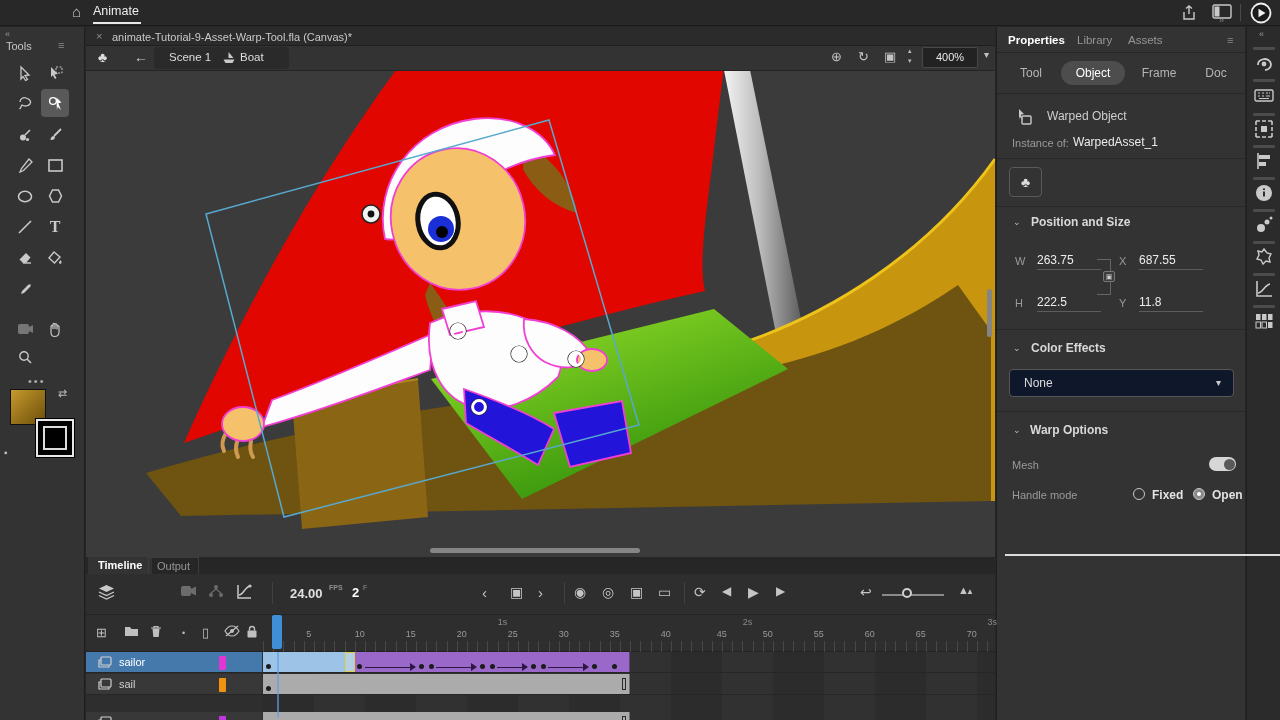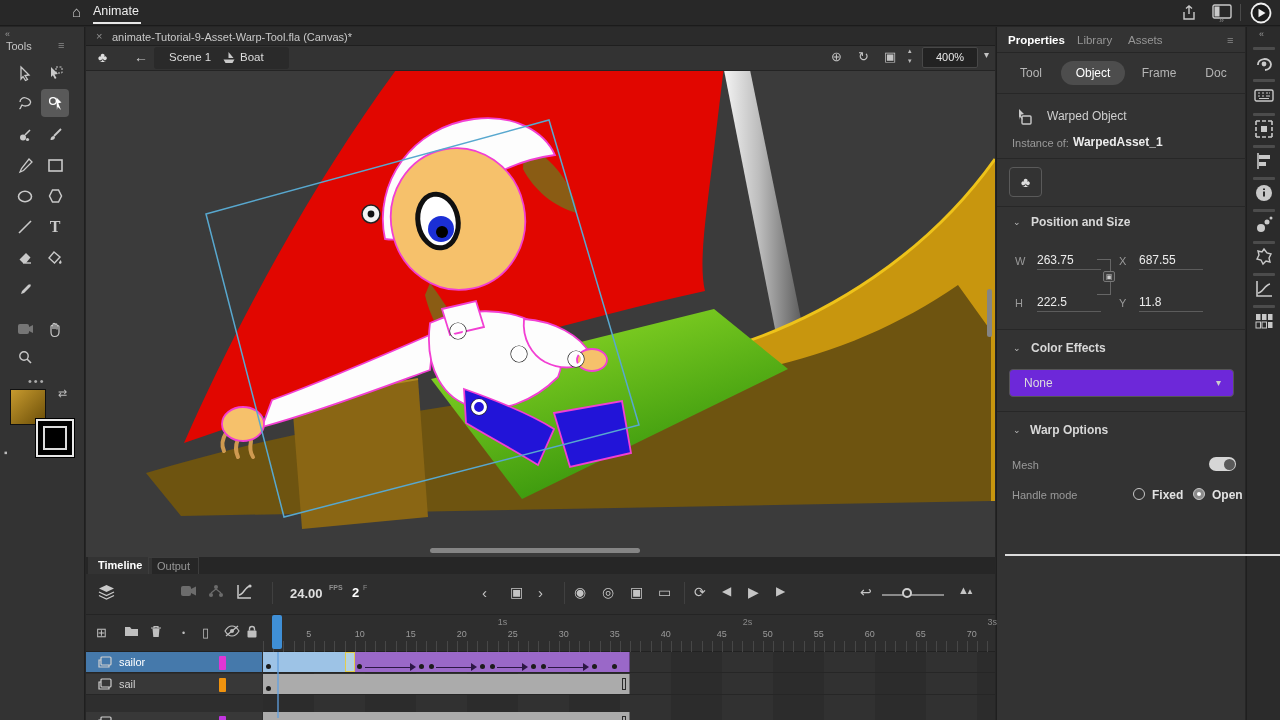--- a/index.html
+++ b/index.html
@@ -67,21 +67,21 @@
   .subtab { position:absolute; top:34px; height:24px; line-height:24px; font-size:12px; color:#b5b5b5; text-align:center; }
   .subtab.active { background:#4d4d4d; border-radius:13px; color:#fff; }
   .pdiv { position:absolute; left:0; width:249px; height:1px; background:#272727; }
   .sec-title { position:absolute; font-size:12px; font-weight:bold; color:#d8d8d8; }
   .sec-chev { position:absolute; font-size:9px; color:#bbb; }
   .plabel { position:absolute; font-size:11px; color:#9a9a9a; }
   .pfield { position:absolute; width:64px; font-size:12px; color:#ececec; border-bottom:1px solid #5c5c5c; padding-bottom:2px; }
   #ps-link { position:absolute; left:100px; top:232px; width:14px; height:36px;
     border-top:1px solid #666; border-bottom:1px solid #666; border-right:1px solid #666; }
   #ps-link-ico { position:absolute; left:106px; top:244px; width:12px; height:11px; background:#3c3c3c; border:1px solid #777; border-radius:2px; font-size:7px; color:#ccc; text-align:center; line-height:10px; }
-  #dropdown { position:absolute; left:12px; top:342px; width:225px; height:28px; background:#6d28d9; border:1px solid #565656; border-radius:4px; }
+  #dropdown { position:absolute; left:12px; top:342px; width:225px; height:28px; background:#0f172a; border:1px solid #565656; border-radius:4px; }
   #dropdown .val { position:absolute; left:14px; top:6px; color:#ddd; font-size:12px; }
   #dropdown .chev { position:absolute; right:12px; top:7px; color:#ccc; font-size:10px; }
   #toggle { position:absolute; left:212px; top:430px; width:27px; height:14px; background:#d6d6d6; border-radius:8px; }
   #toggle .knob { position:absolute; right:1.5px; top:1.5px; width:11px; height:11px; border-radius:50%; background:#595959; }
   .radio { position:absolute; width:12px; height:12px; border:1.5px solid #c7c7c7; border-radius:50%; }
   .radio.sel { background:#8a8a8a; border-color:#c7c7c7; }
   .radio.sel::after { content:""; position:absolute; left:2.5px; top:2.5px; width:4px; height:4px; border-radius:50%; background:#fff; }
   .radio-lab { position:absolute; font-size:12px; font-weight:bold; color:#e2e2e2; }
   #warp-asset-btn { position:absolute; left:12px; top:140px; width:33px; height:30px; border:1px solid #5a5a5a; border-radius:4px; color:#ddd; font-size:14px; text-align:center; line-height:28px; }
 
@@ -428,21 +428,21 @@
     <span class="subtab" style="left:196px; width:46px;">Doc</span>
     <div class="pdiv" style="top:66px;"></div>
 
     <span class="abs" style="left:16px; top:80px;">
       <svg width="20" height="18" viewBox="0 0 20 18">
           <path d="M6 2l5 5-3.2.8L10 13 6.7 9.7 6 13z" fill="#c9c9c9"></path>
           <rect x="9" y="9" width="9" height="8" rx="1" fill="none" stroke="#c9c9c9" stroke-width="1.4"></rect>
         </svg></span>
     <span class="abs" style="left:50px; top:82px; color:#cfcfcf; font-size:12px;">Warped Object</span>
     <span class="plabel" style="left:15px; top:110px;">Instance of:</span>
-    <span class="abs" style="left:76px; top:108px; color:#ececec; font-size:12px; font-weight:bold;">WarpedAsset_1</span>
+    <span class="abs" style="left:76px; top:108px; color:#ececec; font-size:12px; font-weight:normal;">WarpedAsset_1</span>
     <div class="pdiv" style="top:131px;"></div>
 
     <div id="warp-asset-btn">♣</div>
     <div class="pdiv" style="top:179px;"></div>
 
     <span class="sec-chev" style="left:16px; top:190px;">⌄</span>
     <span class="sec-title" style="left:34px; top:188px;">Position and Size</span>
     <span class="plabel" style="left:18px; top:228px;">W</span>
     <span class="pfield" style="left:40px; top:226px;">263.75</span>
     <span class="plabel" style="left:122px; top:228px;">X</span>

